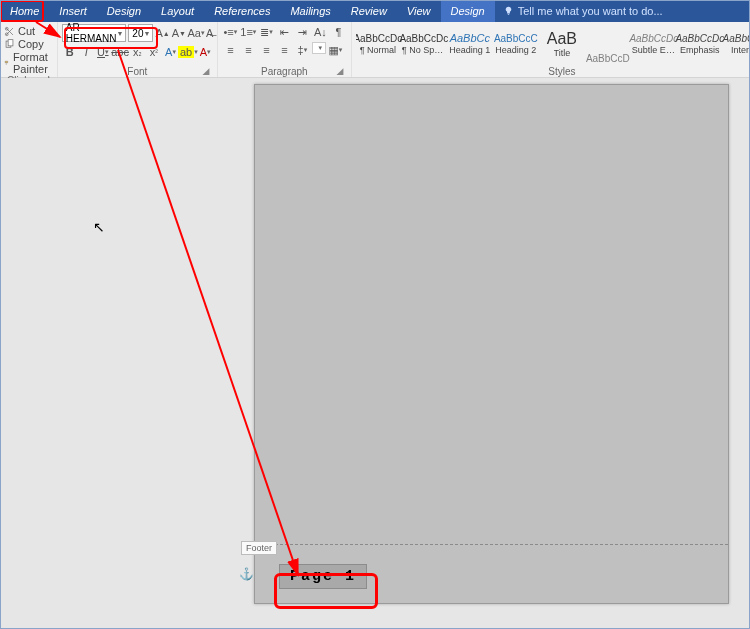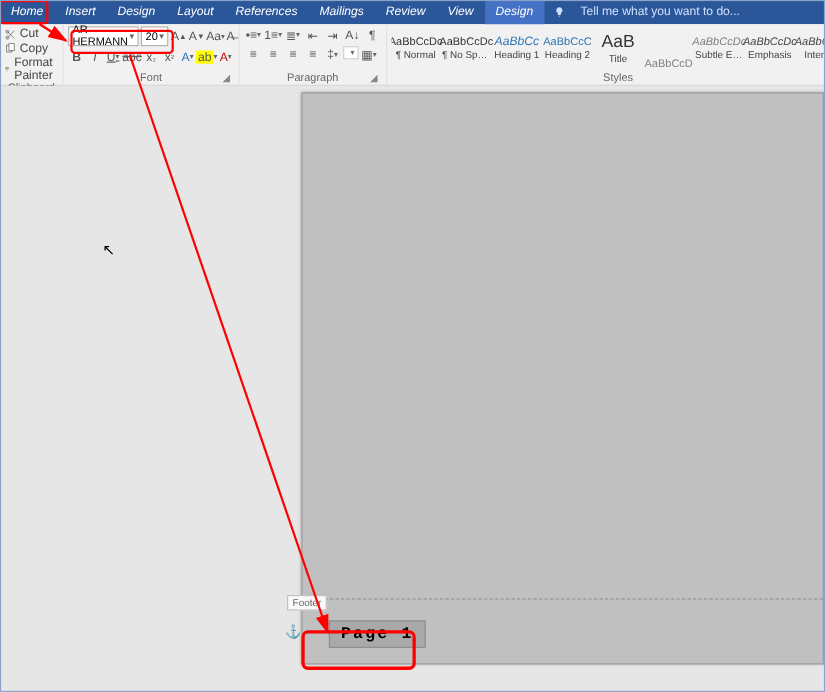--- a/index.html
+++ b/index.html
@@ -29,21 +29,21 @@
     font-style: italic;
   }
   .tab.contextual { background: #4472c4; }
   .tellme {
     flex: 1;
     display: flex;
     align-items: center;
     color: #cfe0ff;
     padding-left: 8px;
     font-size: 11px;
-    gap:14px;
+    gap:4px;
   }
   .tellme svg { width:11px; height:11px; }
   
   .ribbon {
     display: flex;
     background: #f1f1f1;
     border-bottom: 1px solid #d4d4d4;
     height: 56px;
   }
   .group {
@@ -104,21 +104,21 @@
   .style-preview.subtitle{color:#808080;margin-top:32px;}
   .style-preview.em{font-style:italic; color:#808080;}
   .style-preview.int{font-style:italic;color:#444;}
   .style-label{font-size:9px; white-space:nowrap; overflow:hidden; text-overflow:ellipsis; max-width:44px;}
   
   .docarea{
     position:absolute; left:0; right:0; top:78px; bottom:0;
     background:#e6e6e6; overflow:hidden;
   }
   .page{
-    position:absolute; left:274px; top:6px; width:475px; height:520px;
+    position:absolute; left:254px; top:6px; width:475px; height:520px;
     background:#c0c0c0; border:1px solid #9a9a9a;
     box-shadow:0 0 3px rgba(0,0,0,.25);
   }
   .footer-sep{
     position:absolute; left:0; right:0; bottom:58px;
     border-top:1px dashed #8a8a8a;
   }
   .footer-tab{
     position:absolute; left:-14px; bottom:48px;
     background:#fafafa; border:1px solid #bcbcbc;

